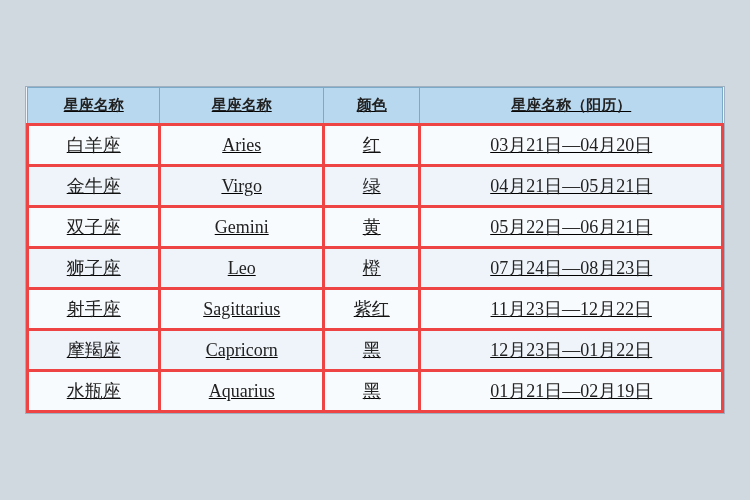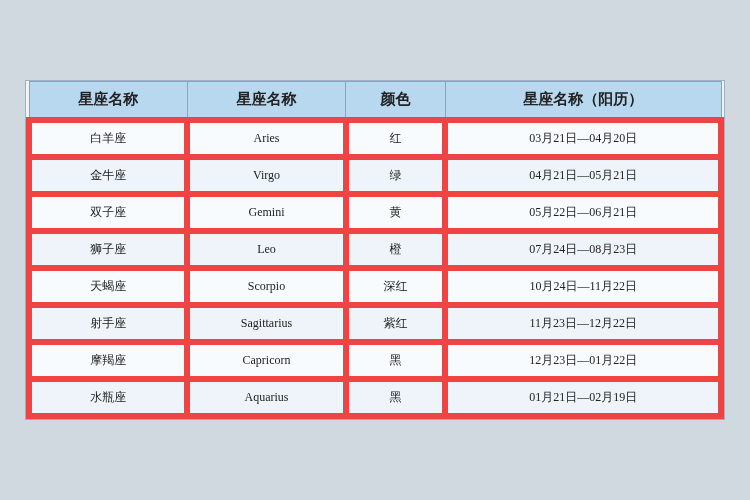--- a/index.html
+++ b/index.html
@@ -15,42 +15,43 @@
       display: flex;
       align-items: center;
       justify-content: center;
       font-family: 'SimSun', 'STSong', serif;
     }
 
     .table-container {
       background-color: #f0f4f8;
       border: 1px solid #a0b0c0;
       width: 700px;
+      text-decoration: underline;
     }
 
     table {
       width: 100%;
       border-collapse: collapse;
     }
 
     thead tr th {
       background-color: #b8d8f0;
       border: 1px solid #7aaac8;
       padding: 8px 10px;
       text-align: center;
       font-size: 15px;
       font-weight: bold;
       color: #222;
     }
 
     tbody tr td {
-      border: 6px solid #ef4444;
+      border: 3px solid #ef4444;
       padding: 7px 10px;
       text-align: center;
-      font-size: 12px;
+      font-size: 18px;
       color: #222;
       background-color: #f8fbfd;
     }
 
     tbody tr:nth-child(even) td {
       background-color: #eef4fa;
     }
   </style>
 </head>
 <body>
@@ -84,26 +85,20 @@
           <td>黄</td>
           <td>05月22日—06月21日</td>
         </tr>
         <tr>
           <td>狮子座</td>
           <td>Leo</td>
           <td>橙</td>
           <td>07月24日—08月23日</td>
         </tr>
         <tr>
-          <td>天蝎座</td>
-          <td>Scorpio</td>
-          <td>深红</td>
-          <td>10月24日—11月22日</td>
-        </tr>
-        <tr>
           <td>射手座</td>
           <td>Sagittarius</td>
           <td>紫红</td>
           <td>11月23日—12月22日</td>
         </tr>
         <tr>
           <td>摩羯座</td>
           <td>Capricorn</td>
           <td>黑</td>
           <td>12月23日—01月22日</td>

